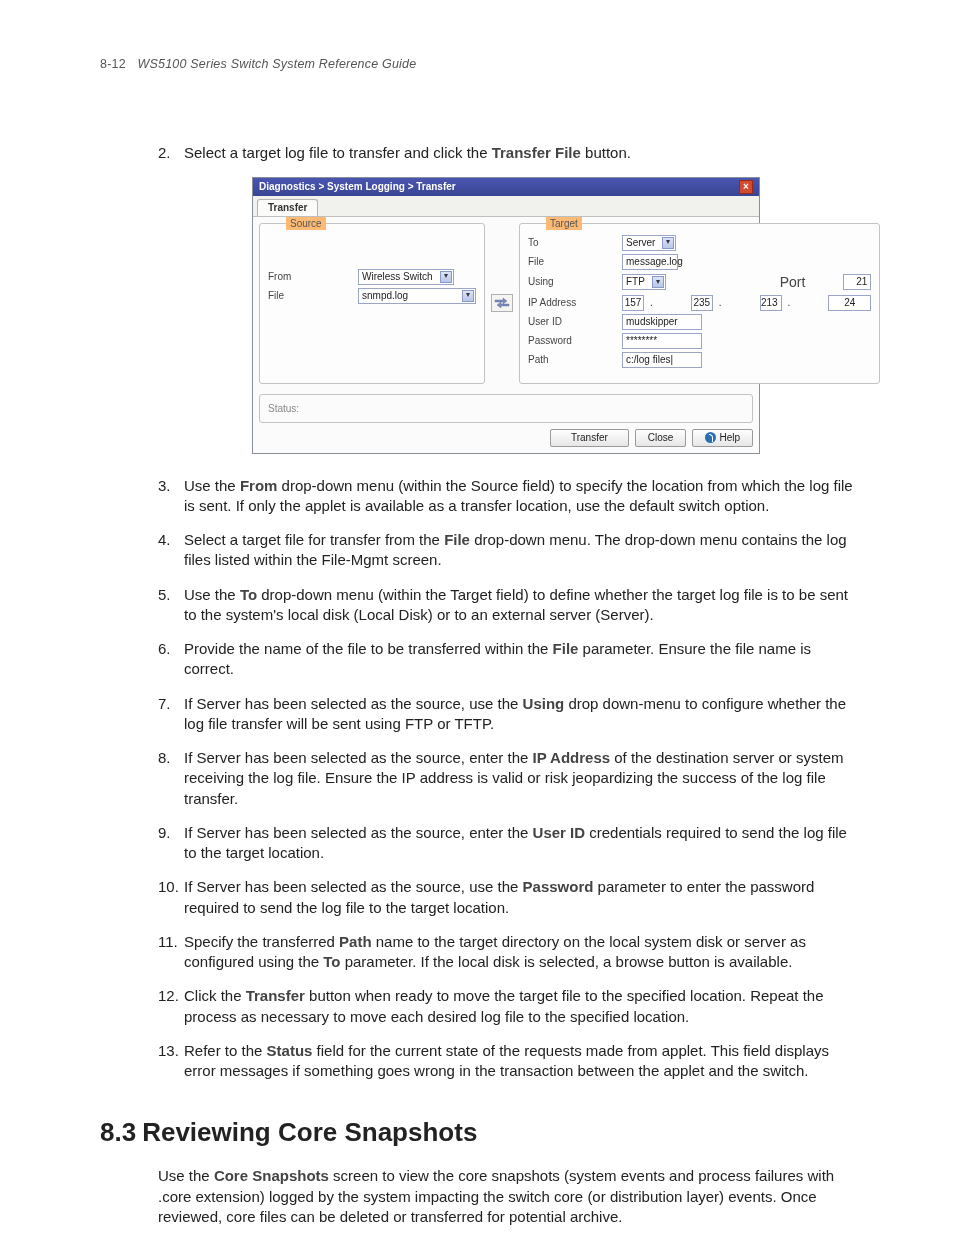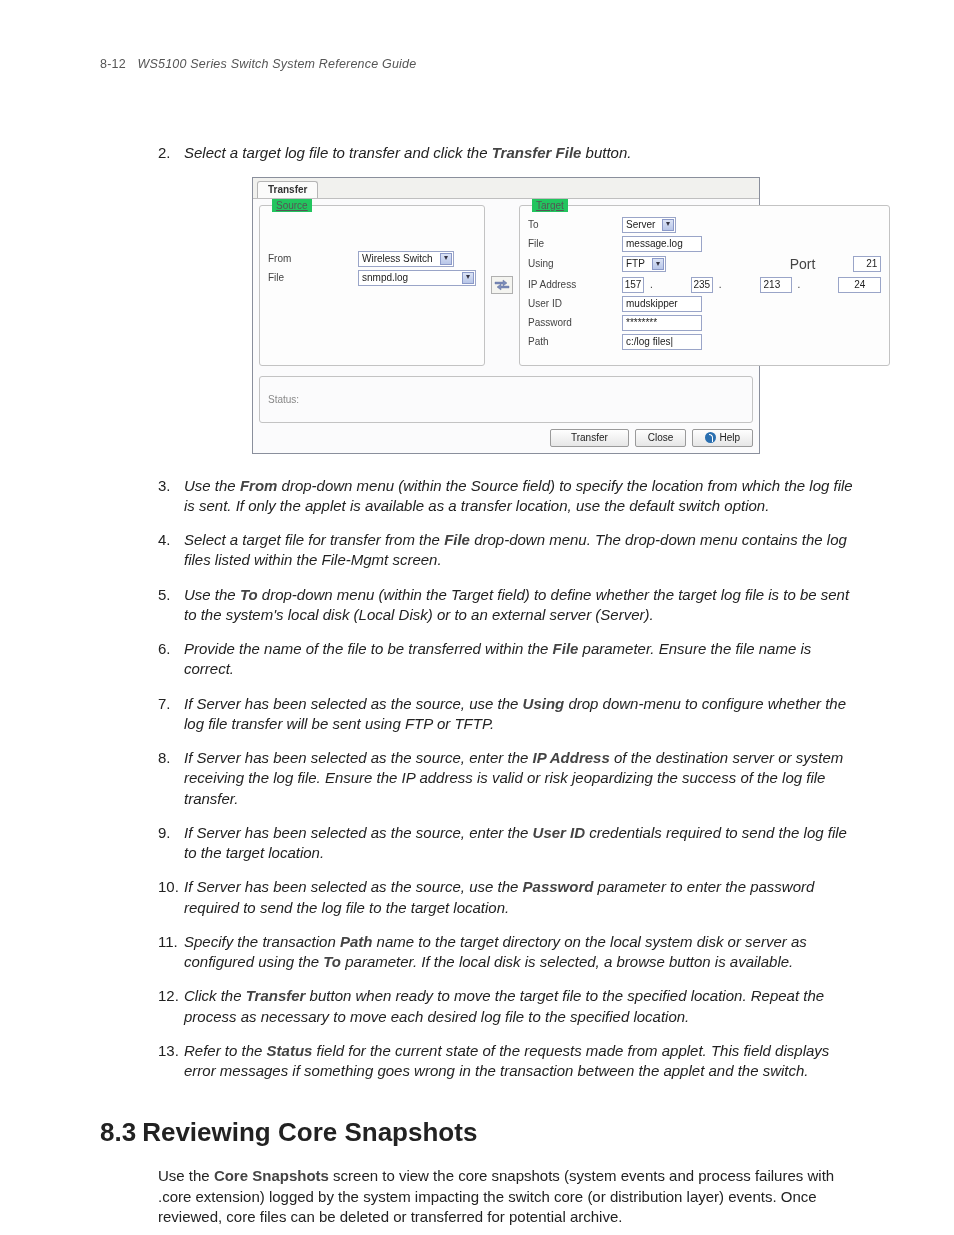--- a/index.html
+++ b/index.html
@@ -17,21 +17,21 @@
     font-size: 12.5px;
     font-style: italic;
     color: #555;
     margin-bottom: 70px;
     letter-spacing: .2px;
   }
   .header-line .pn { font-style: normal; margin-right: 8px; font-size:12.5px;}
   .steps { margin-left: 58px; }
   .step { display: flex; margin-bottom: 14px; }
   .step .num { min-width: 26px; font-size:15px;}
-  .step .body { flex: 1; font-size:15px;font-style:italic;}
+  .step .body { flex: 1; font-size:15px;}
   .bold-term { font-weight: 700; color: #444; }
   .screenshot {
     margin: 14px auto 22px auto;
     width: 508px;
     border: 1px solid #8a8f9c;
     background: #fbfbfc;
     font-size: 10px;
   }
   .ss-titlebar {
     background: linear-gradient(#4a55b0,#394593);
@@ -48,38 +48,38 @@
     display:inline-block; background:#fbfbfa; border:1px solid #b5b5b5; border-bottom:none;
     padding:1px 10px; font-size:10px; font-weight:700; color:#333;
     border-top-left-radius:3px; border-top-right-radius:3px;
   }
   .ss-body { display:flex; padding:6px 6px 10px 6px; gap:6px;}
   .fieldset {
     border:1px solid #c3c3c3; border-radius:3px; padding:8px 8px 12px 8px; position:relative;
     background:#fdfdfd; flex:1;
   }
   .fieldset .legend {
-    position:absolute; top:-7px; left:12px; background:#22c55e; padding:0 4px;
-    font-size:10px; color:#555;text-decoration:underline;
+    position:absolute; top:-7px; left:26px; background:#fdba74; padding:0 4px;
+    font-size:10px; color:#555;
   }
   .frow { display:flex; align-items:center; margin:3px 0; gap:6px; }
   .flabel { width:52px; font-size:10px; color:#444;}
   .flabel2 { width:56px; font-size:10px; color:#444;}
   .fsel, .finput {
     border:1px solid #9aa5c8; background:#fff; height:16px; font-size:10px;
     padding:0 3px; display:flex; align-items:center; position:relative;margin-left:32px;
   }
   .fsel { padding-right:14px; }
   .fsel .chev {
     position:absolute; right:1px; top:1px; width:12px; height:12px;
     background:linear-gradient(#dbe3f5,#b8c6e8); border:1px solid #8b99c8;
     display:flex;align-items:center;justify-content:center;font-size:8px;color:#334;
   }
   .dots { font-size:10px; color:#333;}
-  .status-bar { border:1px solid #c3c3c3; border-radius:3px; margin:0 6px 6px 6px; padding:16px 8px; color:#888; font-size:10px;}
+  .status-bar { border:1px solid #c3c3c3; border-radius:3px; margin:0 6px 6px 6px; padding:7px 8px; color:#888; font-size:10px;}
   .btnrow { display:flex; justify-content:flex-end; gap:6px; padding:0 6px 6px 6px;}
   .ssbtn {
     border:1px solid #9a9a9a; background:linear-gradient(#fefefe,#e6e6e6);
     font-size:10px; padding:1px 12px; color:#222; border-radius:2px;
     display:flex;align-items:center;gap:3px;
   }
   .help-dot{width:11px;height:11px;border-radius:50%;background:#2a6fb0;display:inline-block;position:relative;}
   .help-dot::after{content:"";position:absolute;left:4px;top:2px;width:3px;height:7px;border:1.5px solid #fff;border-left:none;border-bottom:none;border-radius:0 4px 0 0;}
   .section-heading {
     font-size: 26px; font-weight: 700; color:#222;
@@ -103,20 +103,24 @@
   <div class="steps">
 
     <div class="step">
       <div class="num">2.</div>
       <div class="body">
         <span>Select a target log file to transfer and click the </span><span class="bold-term">Transfer File</span><span> button.</span>
       </div>
     </div>
 
     <div class="screenshot">
+      <div class="ss-titlebar">
+        <span>Diagnostics  &gt;  System Logging  &gt;  Transfer</span>
+        <span class="ss-close">×</span>
+      </div>
       <div class="ss-tabrow">
         <span class="ss-tab">Transfer</span>
       </div>
       <div class="ss-body">
 
         <div class="fieldset" style="flex:1.05">
           <span class="legend">Source</span>
           <div style="height:34px"></div>
           <div class="frow">
             <span class="flabel">From</span>
@@ -145,21 +149,21 @@
           <span class="legend">Target</span>
           <div class="frow">
             <span class="flabel2">To</span>
             <span class="fsel" style="width:54px">
                 <span>Server</span>
                 <span class="chev">▾</span>
               </span>
           </div>
           <div class="frow">
             <span class="flabel2">File</span>
-            <span class="finput" style="width:80px">
+            <span class="finput" style="width:56px">
                 <span>message.log</span>
               </span>
           </div>
           <div class="frow">
             <span class="flabel2">Using</span>
             <span class="fsel" style="width:44px">
                 <span>FTP</span>
                 <span class="chev">▾</span>
               </span>
             <span style="flex:1"></span>
@@ -171,21 +175,21 @@
           <div class="frow">
             <span class="flabel2">IP Address</span>
             <span class="finput" style="width:22px;justify-content:center">
                 <span>157</span>
               </span>
               <span class="dots">.</span>
             <span class="finput" style="width:22px;justify-content:center">
                 <span>235</span>
               </span>
               <span class="dots">.</span>
-            <span class="finput" style="width:32px;justify-content:flex-start">
+            <span class="finput" style="width:22px;justify-content:flex-end">
                 <span>213</span>
               </span>
               <span class="dots">.</span>
             <span class="finput" style="width:43px;justify-content:center">
                 <span>24</span>
               </span>
           </div>
           <div class="frow">
             <span class="flabel2">User ID</span>
             <span class="finput" style="width:80px">
@@ -248,21 +252,21 @@
     <div class="step">
       <div class="num">9.</div>
       <div class="body"><span>If Server has been selected as the source, enter the </span><span class="bold-term">User ID</span><span> credentials required to send the log file to the target location.</span></div>
     </div>
     <div class="step">
       <div class="num">10.</div>
       <div class="body"><span>If Server has been selected as the source, use the </span><span class="bold-term">Password</span><span> parameter to enter the password required to send the log file to the target location.</span></div>
     </div>
     <div class="step">
       <div class="num">11.</div>
-      <div class="body"><span>Specify the transaction </span><span class="bold-term">Path</span><span> name to the target directory on the local system disk or server as configured using the </span><span class="bold-term">To</span><span> parameter. If the local disk is selected, a browse button is available.</span></div>
+      <div class="body"><span>Specify the transferred </span><span class="bold-term">Path</span><span> name to the target directory on the local system disk or server as configured using the </span><span class="bold-term">To</span><span> parameter. If the local disk is selected, a browse button is available.</span></div>
     </div>
     <div class="step">
       <div class="num">12.</div>
       <div class="body"><span>Click the </span><span class="bold-term">Transfer</span><span> button when ready to move the target file to the specified location. Repeat the process as necessary to move each desired log file to the specified location.</span></div>
     </div>
     <div class="step">
       <div class="num">13.</div>
       <div class="body"><span>Refer to the </span><span class="bold-term">Status</span><span> field for the current state of the requests made from applet. This field displays error messages if something goes wrong in the transaction between the applet and the switch.</span></div>
     </div>
   </div>

